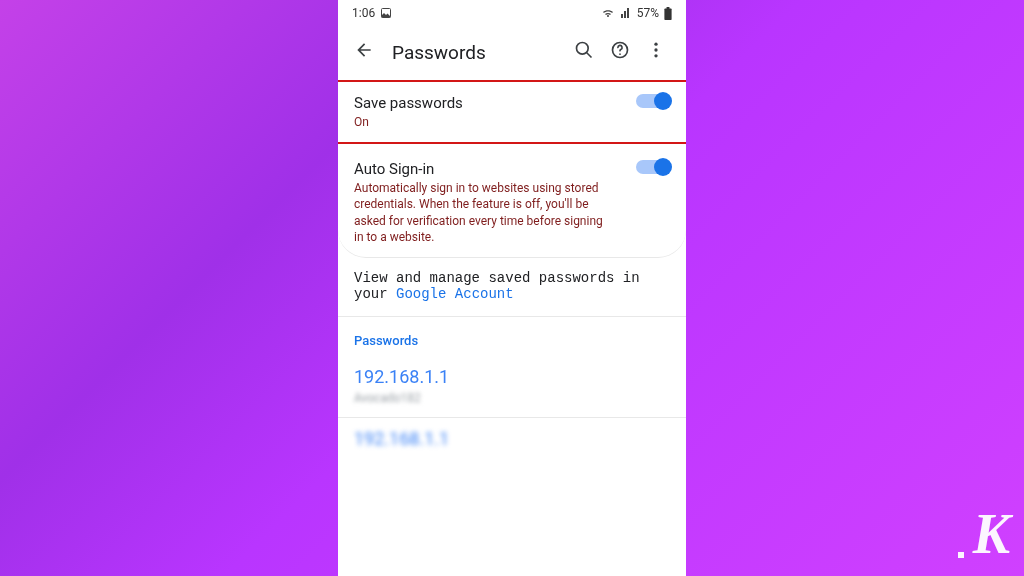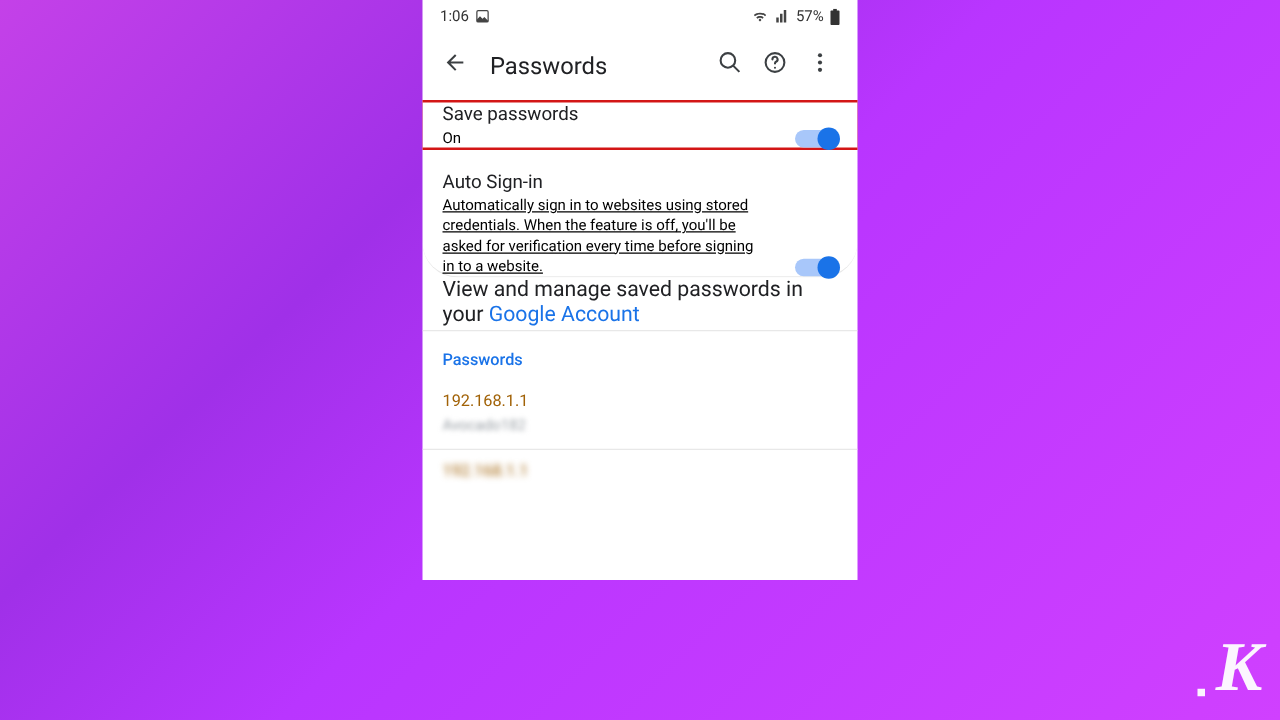--- a/index.html
+++ b/index.html
@@ -9,21 +9,21 @@
       background: linear-gradient(135deg, #c441e8 0%, #a030e8 30%, #b935ff 50%, #d040ff 100%);
       font-family: Roboto, -apple-system, BlinkMacSystemFont, sans-serif;
       position: relative;
       overflow: hidden;
     }
     .phone {
       position: absolute;
       left: 338px;
       top: 0;
       width: 348px;
-      height: 464px;
+      height: 576px;
       background: #fff;
       display: flex;
       flex-direction: column;
       overflow: hidden;
     }
     .statusbar {
       display: flex;
       justify-content: space-between;
       align-items: center;
       padding: 6px 14px 4px 14px;
@@ -39,42 +39,42 @@
     }
     .appbar .back { padding: 4px; margin-right: 14px; }
     .appbar .title { font-size: 19px; color: #202124; flex: 1; }
     .appbar .action { padding: 6px 8px; }
     .highlight {
       border: 2.5px solid #d31616;
       margin: 0 -2px;
     }
     .row {
       display: flex;
-      align-items: flex-end;
-      padding: 0 16px;
+      align-items: flex-start;
+      padding: 12px 16px;
       border-bottom: 1px solid #e8e8e8;
     }
     .row .text { flex: 1; }
     .row .title-t { font-size: 15px; color: #202124; margin-bottom: 2px; }
-    .row .sub { font-size: 12px; color: #000000; line-height: 1.35; }
+    .row .sub { font-size: 12px; color: #7f1d1d; line-height: 1.35; }
     .row-noborder { border-bottom: none; }
     .toggle {
       width: 34px; height: 14px; background: #a8c7fa; border-radius: 10px; position: relative;
     }
     .toggle::after {
       content: ""; position: absolute; width: 18px; height: 18px; background: #1a73e8;
       border-radius: 50%; top: -2px; right: -2px;
     }
     .link { color: #1a73e8; }
     .section-header {
       padding: 16px 16px 8px 16px;
       font-size: 13px; font-weight: 500; color: #1a73e8;
     }
     .pw-row { padding: 10px 16px 12px 16px; border-bottom: 1px solid #e8e8e8; }
-    .pw-row .site { font-size: 13px; color: #a16207; margin-bottom: 4px; }
+    .pw-row .site { font-size: 18px; color: #3b82f6; margin-bottom: 4px; }
     .pw-row .user { font-size: 12px; color: #9aa0a6; filter: blur(2px); }
     .blurred { filter: blur(2.5px); }
     .watermark {
       position: absolute; right: 14px; bottom: 10px; color: #fff; opacity: 0.95;
       font-family: Georgia, serif; font-weight: bold; font-size: 56px; font-style: italic;
     }
     .watermark .dots { position: absolute; left: -16px; top: 6px; }
     .watermark .dots span {
       display: inline-block; width: 6px; height: 6px; background: #fff; margin: 1px; 
     }
@@ -142,29 +142,29 @@
         <div class="title-t">Save passwords</div>
         <div class="sub">On</div>
       </div>
       <div class="toggle"></div>
     </div>
   </div>
 
   <div class="row" style="padding-top:16px;border-radius:28px;">
     <div class="text">
       <div class="title-t">Auto Sign-in</div>
-      <div class="sub" style="max-width:250px;text-decoration:underline;">Automatically sign in to websites using stored credentials. When the feature is off, you'll be asked for verification every time before signing in to a website.</div>
+      <div class="sub" style="max-width:250px;">Automatically sign in to websites using stored credentials. When the feature is off, you'll be asked for verification every time before signing in to a website.</div>
     </div>
     <div class="toggle"></div>
   </div>
 
 
   <div class="row">
     <div class="text">
-      <div class="title-t" style="font-size:17px;">
+      <div class="title-t" style="font-size:14px;font-family:Liberation Mono, monospace;">
         <span>View and manage saved passwords in your </span><span class="link">Google Account</span>
       </div>
     </div>
   </div>
 
   <div class="section-header">Passwords</div>
 
   <div class="pw-row">
     <div class="site">192.168.1.1</div>
     <div class="user">Avocado182</div>

